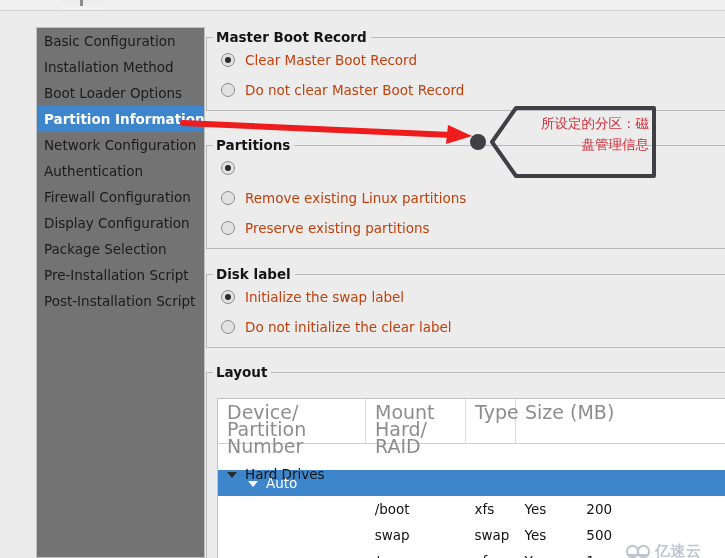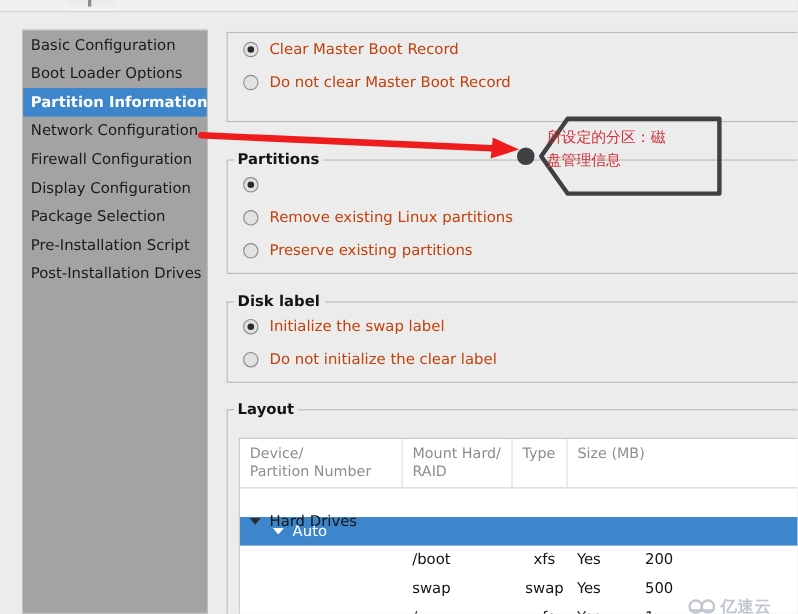--- a/index.html
+++ b/index.html
@@ -45,24 +45,24 @@
   #window-body {
     position: absolute;
     left: 0; top: 11px;
     width: 725px; height: 547px;
     background: #ececec;
   }
 
   
   #sidebar {
     position: absolute;
-    left: 20px; top: 16px;
+    left: 36px; top: 16px;
     width: 169px;
     height: 531px;
-    background: #a3a3a3;
+    background: #737373;
     border: 1px solid #bfbfbf;
     box-sizing: border-box;
     overflow: hidden;
   }
   .nav-item {
     height: 26px;
     line-height: 26px;
     padding-left: 7px;
     font-size: 13.5px;
     color: #1b1b1b;
@@ -146,21 +146,21 @@
     box-sizing: border-box;
     overflow: hidden;
   }
   #thead {
     display: flex;
     height: 44px;
     border-bottom: 1px solid #d0d0d0;
     background: #ffffff;
   }
   #thead .th {
-    font-size: 13px;
+    font-size: 19px;
     color: #8d8d8d;
     padding: 5px 0 0 9px;
     line-height: 17px;
     box-sizing: border-box;
     border-right: 1px solid #dcdcdc;
     white-space: pre-line;
   }
   .col-device { width: 148px; }
   .col-mount  { width: 100px; }
   .col-type   { width: 50px;  }
@@ -171,21 +171,21 @@
     display: flex;
     align-items: center;
     height: 26px;
     font-size: 13.5px;
     color: #131313;
   }
   .trow.selected { background: #3d86cb; color: #ffffff; }
   .trow .cell { box-sizing: border-box; padding-left: 9px; white-space: nowrap; }
   .trow .cell.col-device { width: 148px; }
   .trow .cell.col-mount  { width: 100px; }
-  .trow .cell.col-type   { width: 50px; text-align: center;  }
+  .trow .cell.col-type   { width: 50px;  }
   .trow .cell.col-format { width: 62px;  }
   .trow .cell.col-size   { width: 165px; }
 
   .tri {
     display: inline-block;
     width: 0; height: 0;
     border-left: 5px solid transparent;
     border-right: 5px solid transparent;
     border-top: 6px solid #2c2c2c;
     vertical-align: middle;
@@ -207,25 +207,25 @@
   #annot-callout {
     position: absolute;
     left: 462px; top: 86px;
     width: 200px; height: 92px;
     pointer-events: none;
   }
   #callout-text {
     position: absolute;
     left: 35px; top: 17px;
     width: 152px;
-    text-align: left;
+    text-align: right;
     font-size: 13.5px;
     line-height: 21px;
     color: #d1303a;
-    font-family: Liberation Sans, sans-serif;
+    font-family: Liberation Mono, monospace;
     white-space: pre-line;
   }
 
   
   #watermark {
     position: absolute;
     left: 625px; top: 531px;
     display: flex;
     align-items: center;
     gap: 4px;
@@ -243,33 +243,36 @@
 <div id="top-sliver">
   <span class="ghost">
       <i></i>
     </span>
 </div>
 
 <div id="window-body">
 
   <div id="sidebar">
       <div class="nav-item"><span>Basic Configuration</span></div>
+      <div class="nav-item"><span>Installation Method</span></div>
       <div class="nav-item"><span>Boot Loader Options</span></div>
       <div class="nav-item selected" style="background: rgb(61, 134, 203);"><span>Partition Information</span></div>
       <div class="nav-item"><span>Network Configuration</span></div>
+      <div class="nav-item"><span>Authentication</span></div>
       <div class="nav-item"><span>Firewall Configuration</span></div>
       <div class="nav-item"><span>Display Configuration</span></div>
       <div class="nav-item"><span>Package Selection</span></div>
       <div class="nav-item"><span>Pre-Installation Script</span></div>
-      <div class="nav-item"><span>Post-Installation Drives</span></div>
+      <div class="nav-item"><span>Post-Installation Script</span></div>
     </div>
 
   <div id="content">
 
     <fieldset class="group" id="grp-mbr">
+      <legend>Master Boot Record</legend>
       <div class="radio-group">
           <div class="radio-row">
             <span class="radio checked"></span>
             <span class="radio-label">Clear Master Boot Record</span>
           </div>
           <div class="radio-row">
             <span class="radio"></span>
             <span class="radio-label">Do not clear Master Boot Record</span>
           </div>
         </div>

